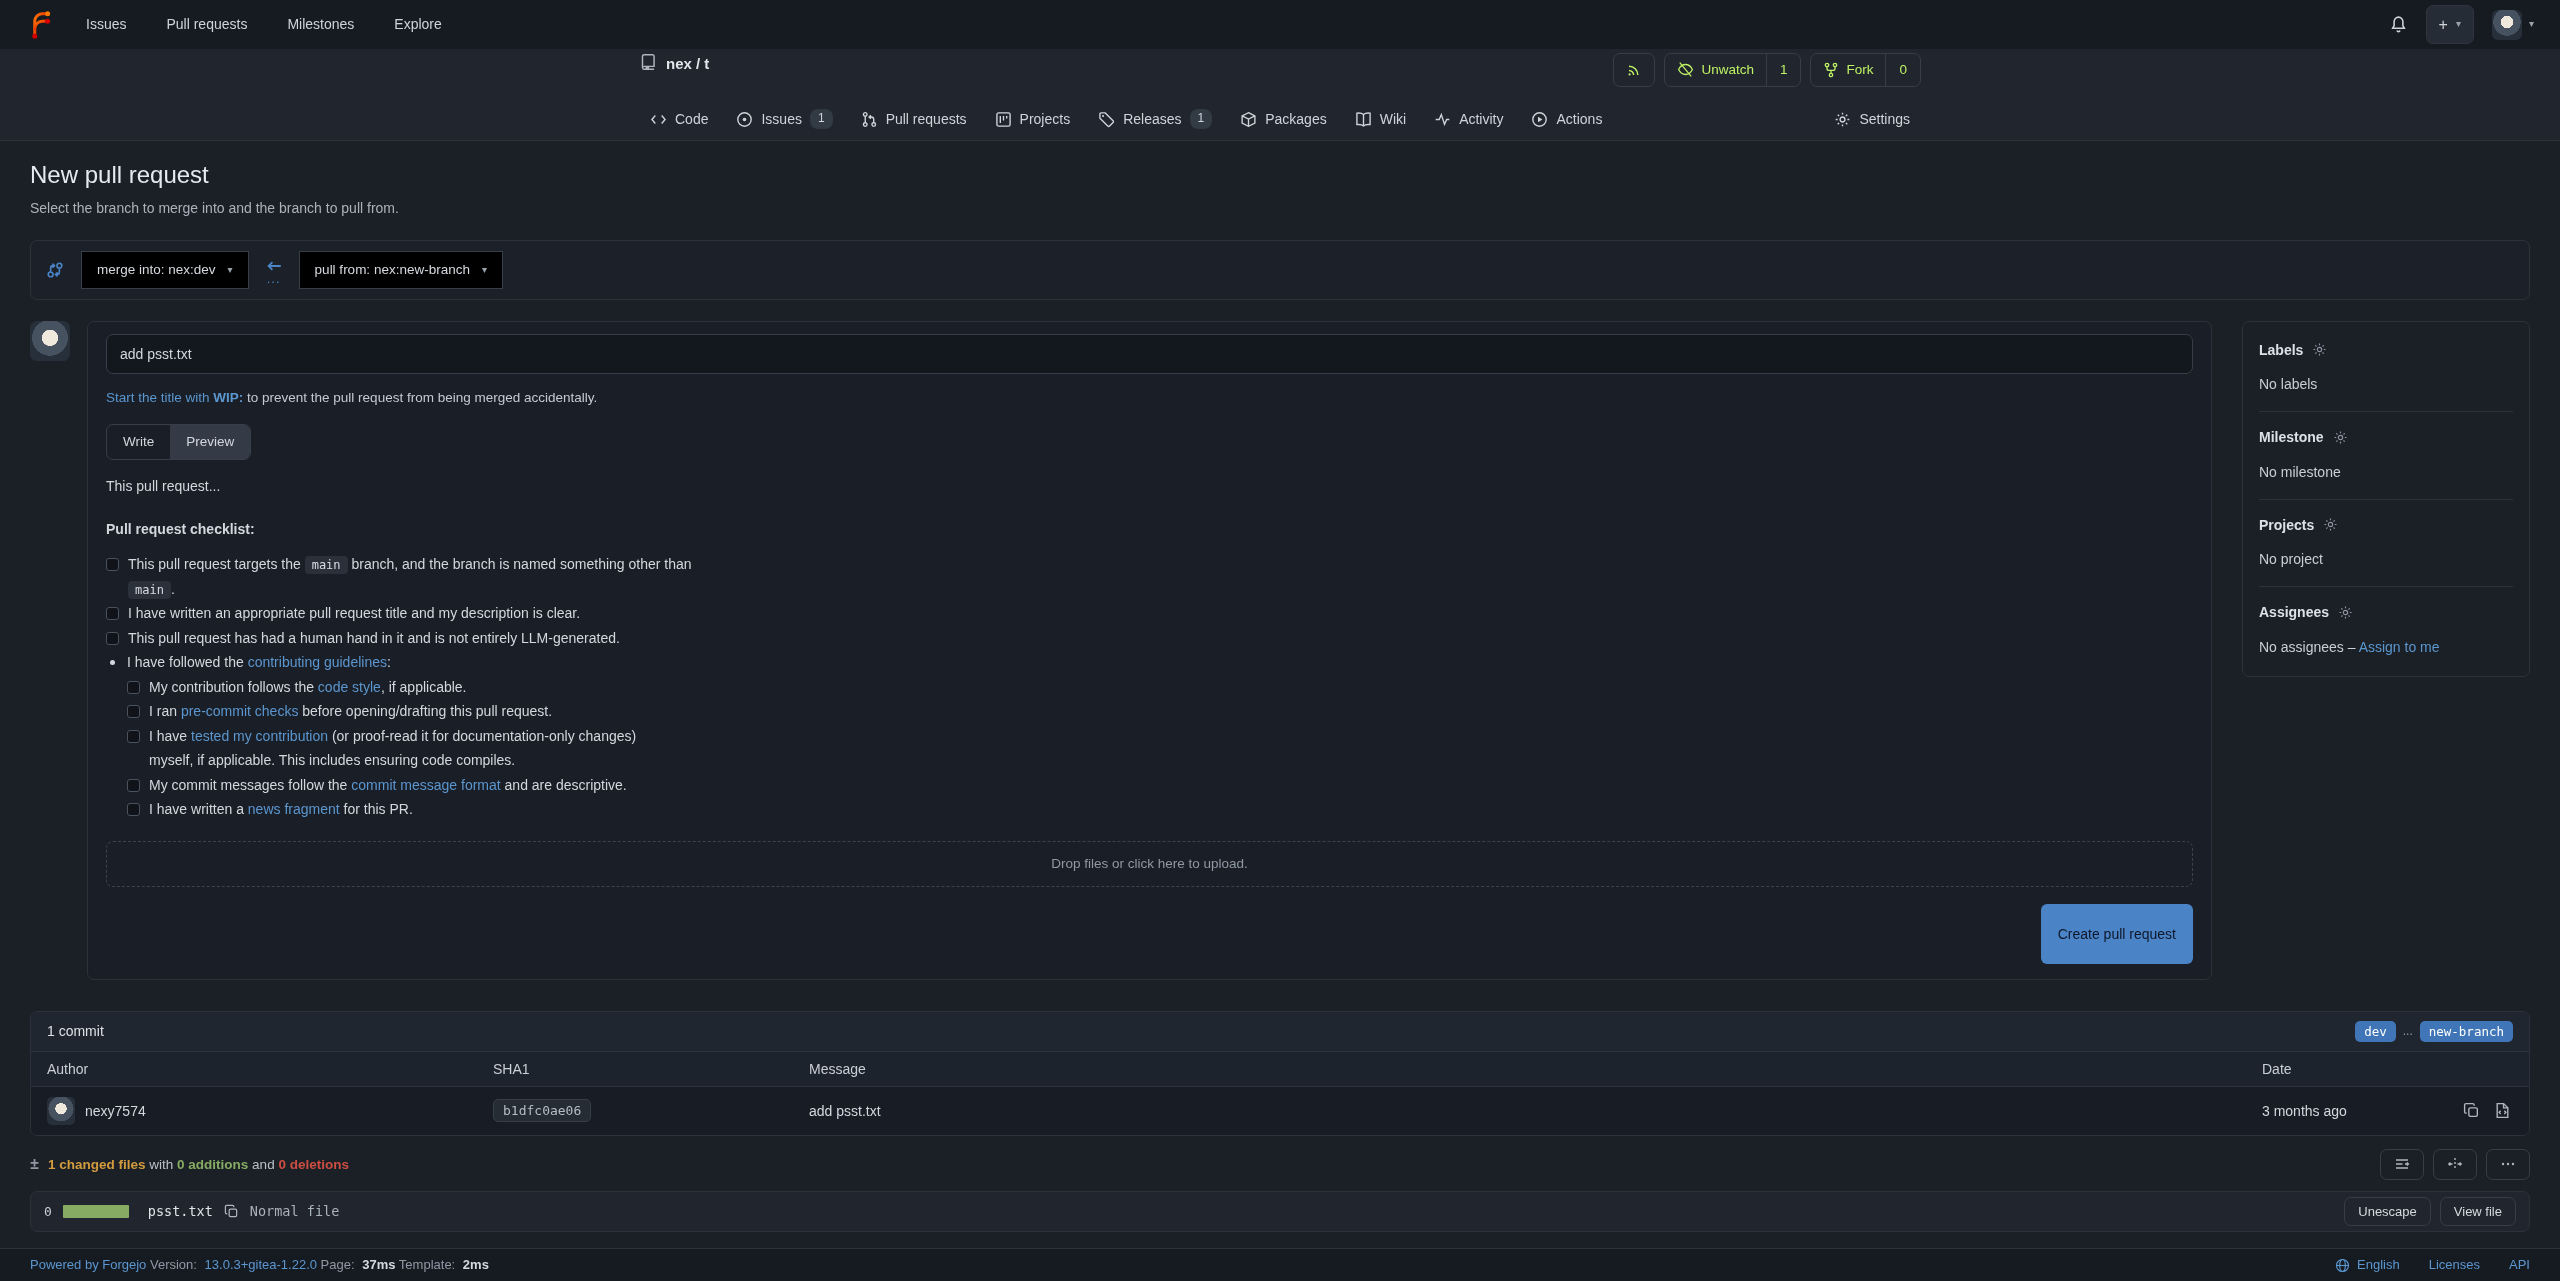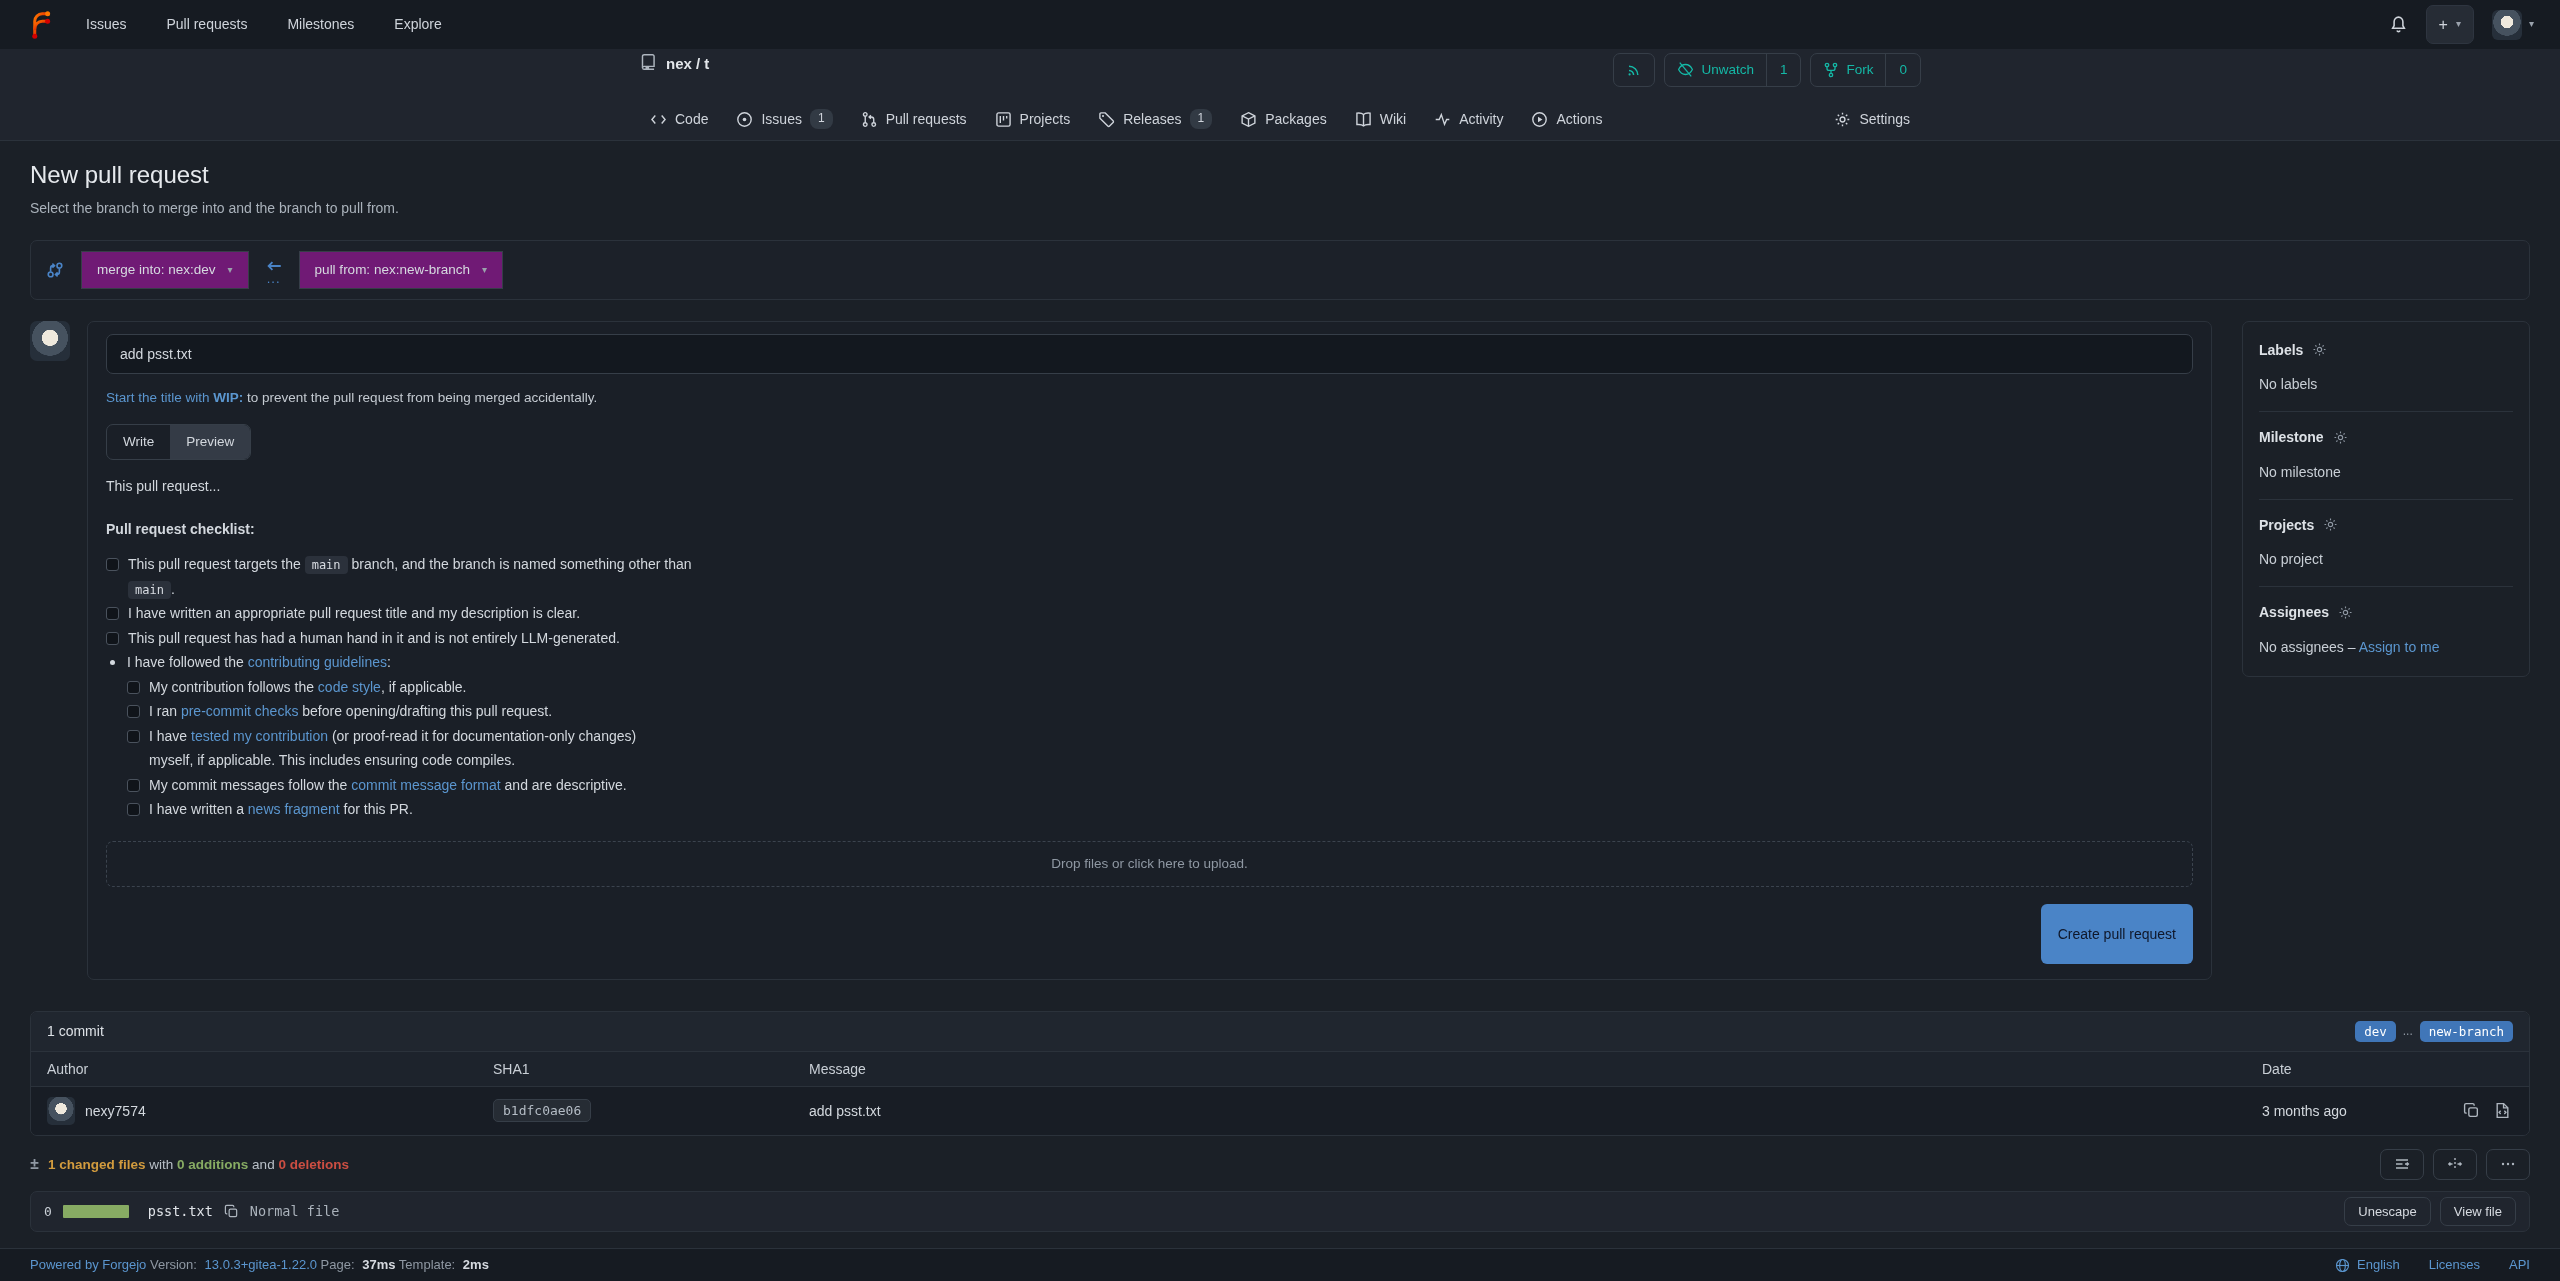--- a/index.html
+++ b/index.html
@@ -29,38 +29,38 @@
   .avatar{width:30px;height:30px;border-radius:6px;flex:none;
           background:radial-gradient(circle at 50% 40%,#efe9dd 0 26%,#46525f 27% 58%,#262f3a 59%)}
 
   
   .repo-header{flex:none;background:var(--bg-head);border-bottom:1px solid var(--border)}
   .repo-inner{width:1282px;margin:0 auto}
   .repo-title-row{display:flex;align-items:flex-start;height:49px;padding-top:4px}
   .repo-icon{color:#aeb6bf;margin-right:9px}
   .repo-name{font-weight:700;font-size:15px;color:#e2e6ea}
   .repo-actions{margin-left:auto;display:flex;gap:9px}
-  .hdr-btn{display:flex;align-items:stretch;border:1px solid var(--border-btn);border-radius:7px;overflow:hidden;font-size:13.5px;color:#14b8a6}
+  .hdr-btn{display:flex;align-items:stretch;border:1px solid var(--border-btn);border-radius:7px;overflow:hidden;font-size:13.5px;color:#bef264}
   .hdr-btn .part{display:flex;align-items:center;gap:7px;padding:6px 12px}
   .hdr-btn .count{border-left:1px solid var(--border-btn);display:flex;align-items:center;padding:6px 13px}
   .repo-tabs{display:flex;align-items:center;height:42px;gap:6px}
   .tab{display:flex;align-items:center;gap:8px;color:#cfd4db;padding:0 11px;height:100%;font-size:14px}
   .tab .cnt{background:#323a44;color:#cfd4db;font-size:12px;border-radius:8px;padding:1px 8px}
   .tab-settings{margin-left:auto}
 
   
   .main{flex:1;padding:17px 30px 0}
   .page-title{font-size:24px;font-weight:500;margin:0;color:#e6e9ed}
   .page-sub{color:#aab2bb;margin-top:5px;font-size:14px}
 
   .compare-box{margin-top:22px;border:1px solid var(--border);border-radius:7px;
                display:flex;align-items:center;gap:16px;padding:10px 14px;background:#1c2129}
   .compare-icon{color:var(--accent)}
   .branch-btn{display:flex;align-items:center;gap:12px;border:1px solid var(--border-btn);
-              border-radius:0;padding:8px 15px;background:#701a75;font-size:13.5px;color:#d6dae0}
+              border-radius:0;padding:8px 15px;background:#000000;font-size:13.5px;color:#d6dae0}
   .swap{display:flex;flex-direction:column;align-items:center;color:var(--accent);gap:0;line-height:8px}
   .swap .dots{font-size:13px;letter-spacing:1px}
 
   .form-row{display:flex;margin-top:21px;align-items:flex-start}
   .form-avatar{width:40px;height:40px;border-radius:7px;flex:none;margin-right:17px;
           background:radial-gradient(circle at 50% 42%,#efe9dd 0 26%,#46525f 27% 58%,#262f3a 59%)}
   .segment{flex:1;border:1px solid var(--border);border-radius:7px;background:#1a1f27;padding:12px 18px 15px}
   .title-input{width:100%;height:40px;background:var(--bg-input);border:1px solid var(--border-btn);
                border-radius:7px;color:var(--text);padding:0 13px;font:14px "Liberation Sans",sans-serif}
   .wip-hint{margin-top:14px;font-size:13.5px;color:#c4cad1}

